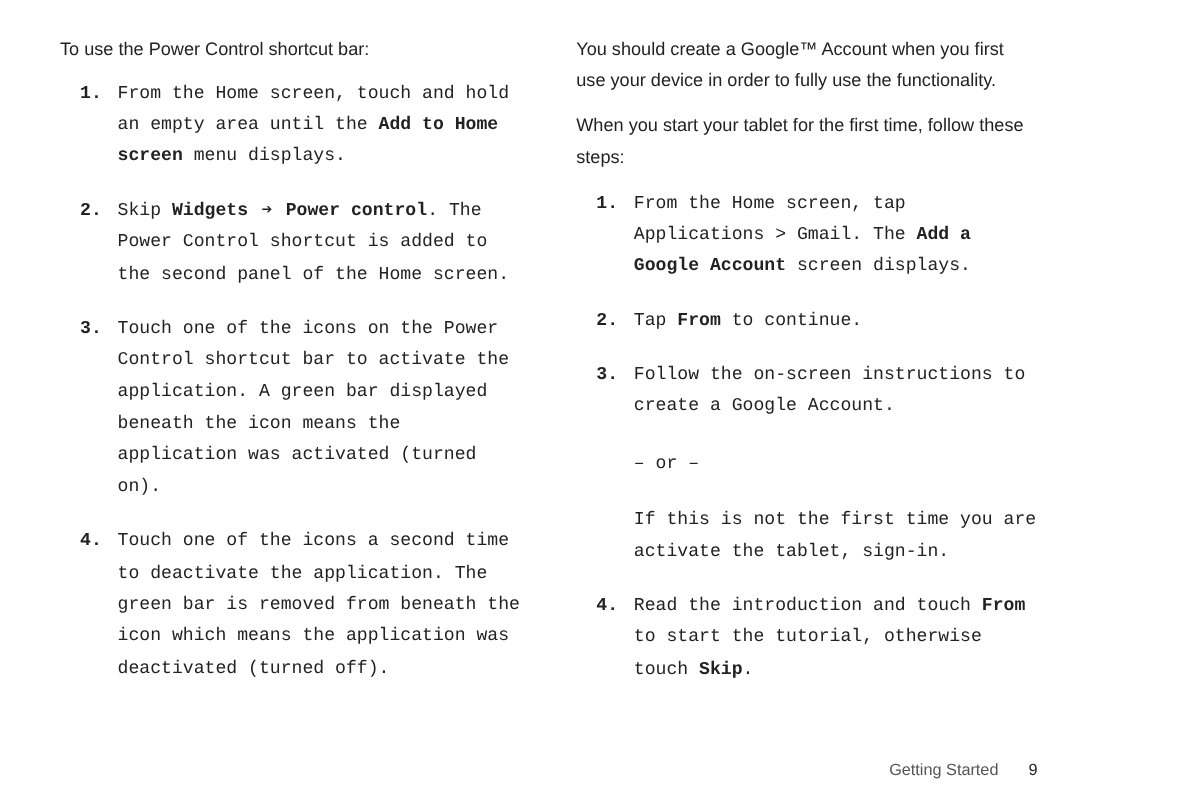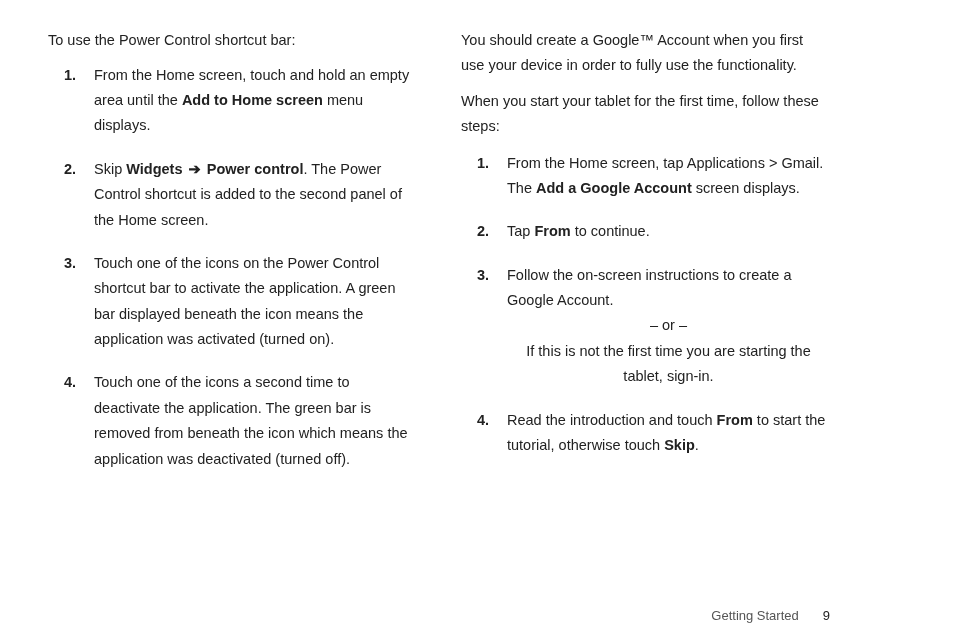--- a/index.html
+++ b/index.html
@@ -34,20 +34,21 @@
     padding: 0;
     margin: 0;
     counter-reset: step;
   }
   ol.steps > li {
     position: relative;
     padding-left: 46px;
     margin: 10px 0 18px 0;
     font-size: 14.5px;
     line-height: 1.75;
+    font-family: Liberation Mono, monospace;
   }
   ol.steps > li::before {
     counter-increment: step;
     content: counter(step) ".";
     position: absolute;
     left: 16px;
     top: 0;
     font-weight: 700;
     font-size: 14.5px;
   }
@@ -68,21 +69,21 @@
   .footer {
     position: absolute;
     bottom: 13px;
     right: 48px;
     font-size: 13px;
     color: #555;
   }
   .footer .sec { margin-right: 24px; }
   .footer .pg { color: #222; }
   .para { margin: 0 0 12px 0; font-size: 14.5px; line-height: 1.7; }
-  .sub { display: block; margin-top: 0; text-align: center; }
+  .sub { display: block; margin-top: 20px; }
 </style>
 </head>
 <body>
 
 <div class="page">
 
   <div class="col">
     <p class="intro">To use the Power Control shortcut bar:</p>
     <ol class="steps">
       <li>
@@ -106,21 +107,21 @@
     <ol class="steps">
       <li>
         <span>From the Home screen, tap Applications &gt; Gmail. The </span><span class="bold">Add a Google Account</span><span> screen displays.</span>
       </li>
       <li>
         <span>Tap </span><span class="bold">From</span><span> to continue.</span>
       </li>
       <li>
         <span>Follow the on-screen instructions to create a Google Account.</span>
         <span class="sub">– or –</span>
-        <span class="sub">If this is not the first time you are starting the tablet, sign-in.</span>
+        <span class="sub">If this is not the first time you are activate the tablet, sign-in.</span>
       </li>
       <li>
         <span>Read the introduction and touch </span><span class="bold">From</span><span> to start the tutorial, otherwise touch </span><span class="bold">Skip</span><span>.</span>
       </li>
     </ol>
   </div>
 
   <div class="footer">
     <span class="sec">Getting Started</span><span class="pg">9</span>
   </div>

